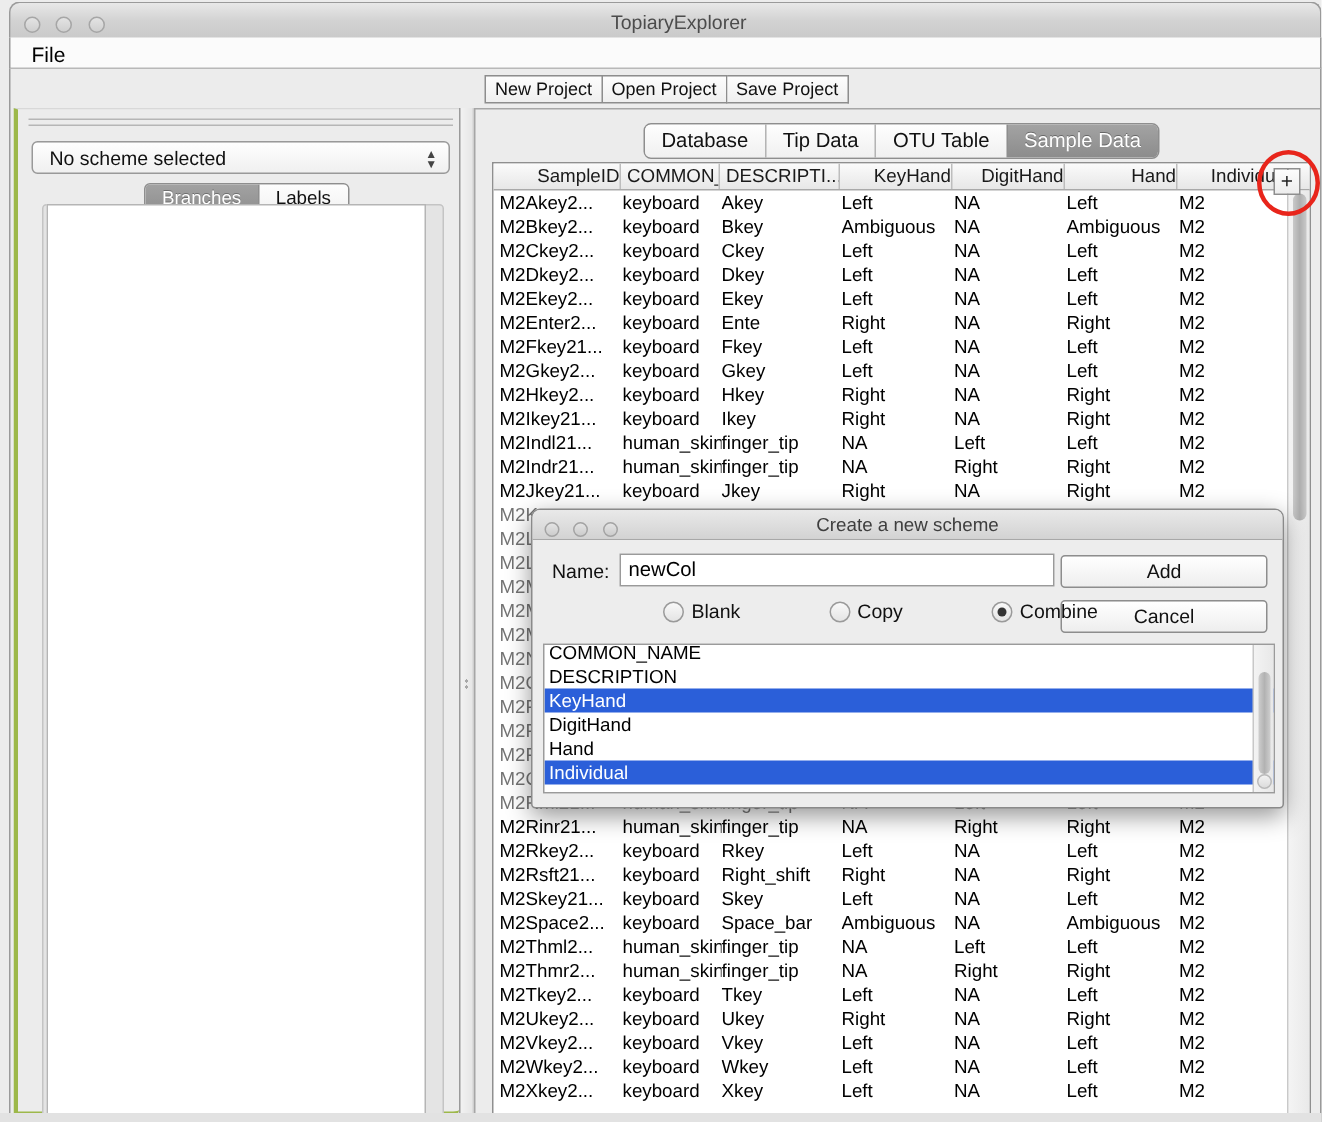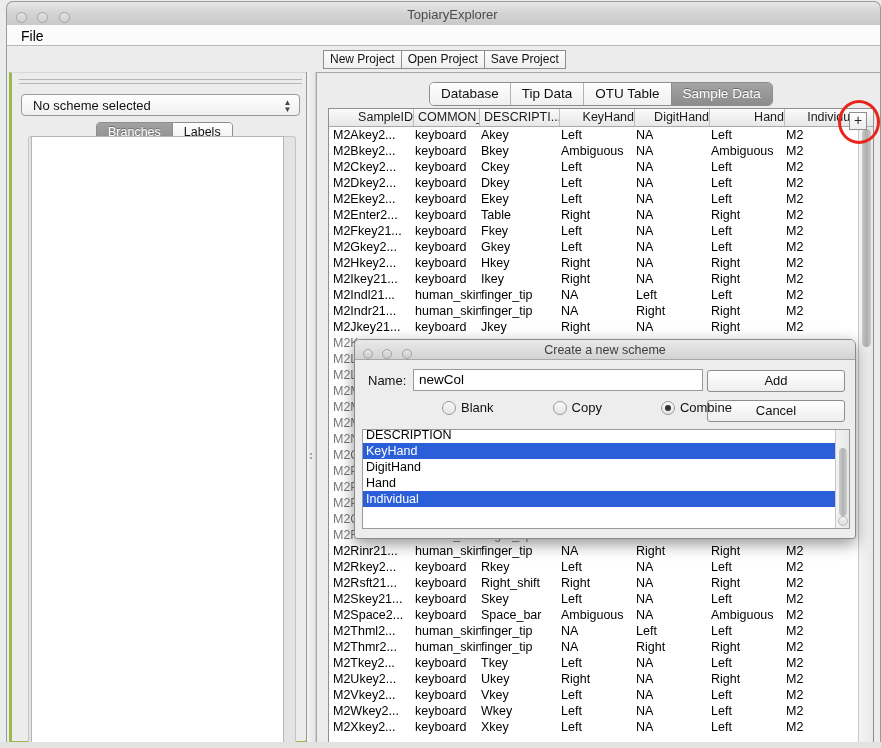--- a/index.html
+++ b/index.html
@@ -587,21 +587,21 @@
               <div class="tc" style="left: 86px; width: 66px;">keyboard</div>
               <div class="tc" style="left: 152px; width: 80px;">Ekey</div>
               <div class="tc" style="left: 232px; width: 75px;">Left</div>
               <div class="tc" style="left: 307px; width: 75px;">NA</div>
               <div class="tc" style="left: 382px; width: 75px;">Left</div>
               <div class="tc" style="left: 457px; width: 76px;">M2</div>
             </div>
             <div class="trow">
               <div class="tc" style="left: 4px; width: 82px;">M2Enter2...</div>
               <div class="tc" style="left: 86px; width: 66px;">keyboard</div>
-              <div class="tc" style="left: 152px; width: 80px;">Table</div>
+              <div class="tc" style="left: 152px; width: 80px;">Ente</div>
               <div class="tc" style="left: 232px; width: 75px;">Right</div>
               <div class="tc" style="left: 307px; width: 75px;">NA</div>
               <div class="tc" style="left: 382px; width: 75px;">Right</div>
               <div class="tc" style="left: 457px; width: 76px;">M2</div>
             </div>
             <div class="trow">
               <div class="tc" style="left: 4px; width: 82px;">M2Fkey21...</div>
               <div class="tc" style="left: 86px; width: 66px;">keyboard</div>
               <div class="tc" style="left: 152px; width: 80px;">Fkey</div>
               <div class="tc" style="left: 232px; width: 75px;">Left</div>
@@ -855,20 +855,21 @@
         <span class="radio-label">Copy</span>
       </div>
       <div class="radio-item">
         <span class="radio-dot on"></span>
         <span class="radio-label">Combine</span>
       </div>
     </div>
 
     <div id="dlg-list">
       <div id="dlg-list-items" style="margin-top: -3px;">
+          <div class="litem">COMMON_NAME</div>
           <div class="litem">DESCRIPTION</div>
           <div class="litem sel">KeyHand</div>
           <div class="litem">DigitHand</div>
           <div class="litem">Hand</div>
           <div class="litem sel">Individual</div>
         </div>
       <div id="dlg-list-scroll">
         <div id="dlg-list-thumb"></div>
         <div id="dlg-list-thumb-cap"></div>
       </div>

